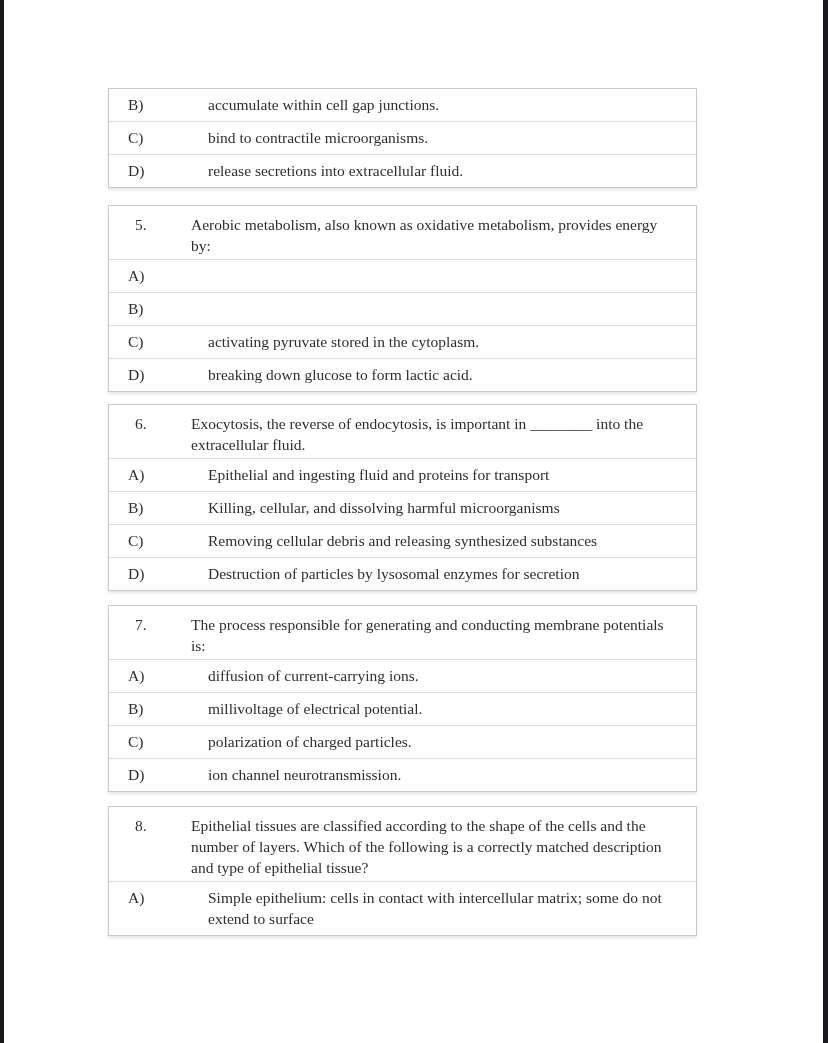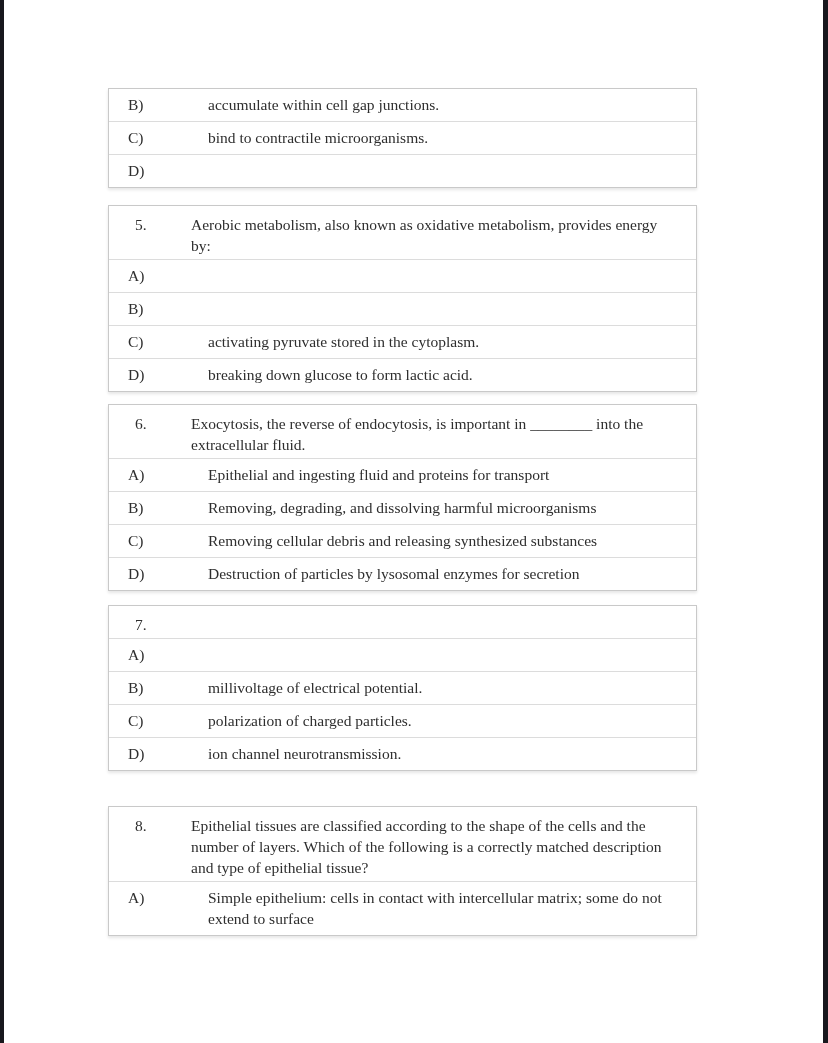--- a/index.html
+++ b/index.html
@@ -42,20 +42,21 @@
       <div class="row orow">
         <div class="cell label oletter">B)</div>
         <div class="cell text otext">accumulate within cell gap junctions.</div>
       </div>
       <div class="row orow">
         <div class="cell label oletter">C)</div>
         <div class="cell text otext">bind to contractile microorganisms.</div>
       </div>
       <div class="row orow">
         <div class="cell label oletter">D)</div>
+        <div class="cell text otext">release secretions into extracellular fluid.</div>
       </div>
     </section>
     <section class="qtable" style="top: 205px;">
       <div class="row qrow">
         <div class="cell label qnum">5.</div>
         <div class="cell text qtext">Aerobic metabolism, also known as oxidative metabolism, provides energy by:</div>
       </div>
       <div class="row orow">
         <div class="cell label oletter">A)</div>
       </div>
@@ -75,37 +76,39 @@
       <div class="row qrow">
         <div class="cell label qnum">6.</div>
         <div class="cell text qtext">Exocytosis, the reverse of endocytosis, is important in ________ into the extracellular fluid.</div>
       </div>
       <div class="row orow">
         <div class="cell label oletter">A)</div>
         <div class="cell text otext">Epithelial and ingesting fluid and proteins for transport</div>
       </div>
       <div class="row orow">
         <div class="cell label oletter">B)</div>
-        <div class="cell text otext">Removing, degrading, and dissolving harmful microorganisms</div>
+        <div class="cell text otext">Killing, cellular, and dissolving harmful microorganisms</div>
       </div>
       <div class="row orow">
         <div class="cell label oletter">C)</div>
         <div class="cell text otext">Removing cellular debris and releasing synthesized substances</div>
       </div>
       <div class="row orow">
         <div class="cell label oletter">D)</div>
         <div class="cell text otext">Destruction of particles by lysosomal enzymes for secretion</div>
       </div>
     </section>
     <section class="qtable" style="top: 605px;">
       <div class="row qrow">
         <div class="cell label qnum">7.</div>
+        <div class="cell text qtext">The process responsible for generating and conducting membrane potentials is:</div>
       </div>
       <div class="row orow">
         <div class="cell label oletter">A)</div>
+        <div class="cell text otext">diffusion of current-carrying ions.</div>
       </div>
       <div class="row orow">
         <div class="cell label oletter">B)</div>
         <div class="cell text otext">millivoltage of electrical potential.</div>
       </div>
       <div class="row orow">
         <div class="cell label oletter">C)</div>
         <div class="cell text otext">polarization of charged particles.</div>
       </div>
       <div class="row orow">

